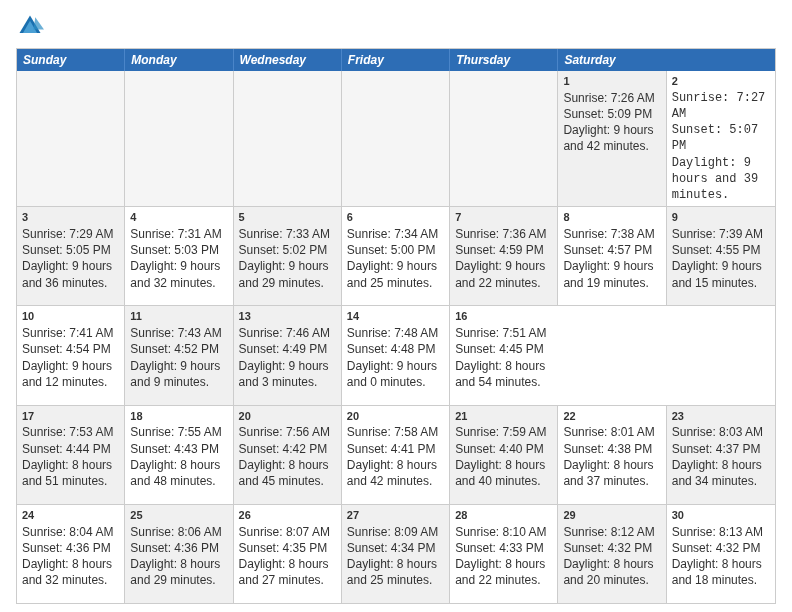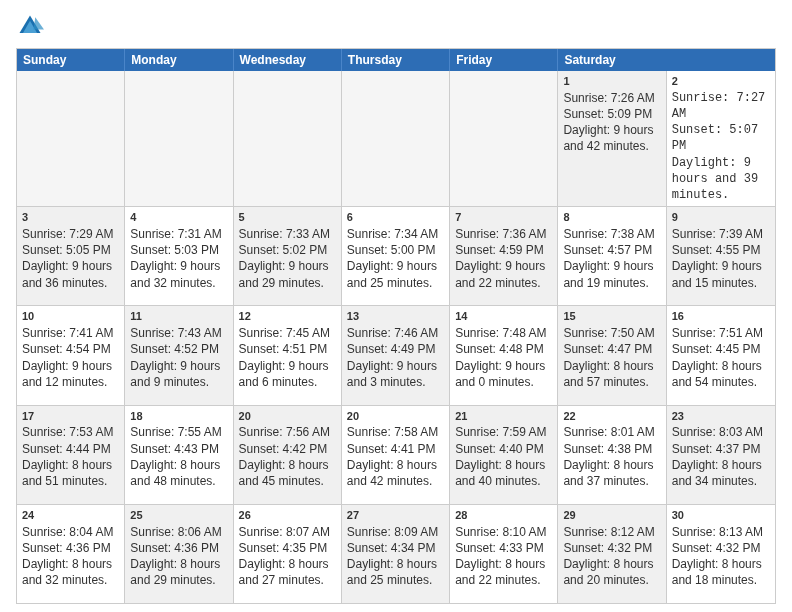--- a/index.html
+++ b/index.html
@@ -55,20 +55,21 @@
     .calendar {
       flex: 1;
       display: flex;
       flex-direction: column;
       border: 1px solid #ccc;
     }
     .cal-header {
       display: grid;
       grid-template-columns: repeat(7, 1fr);
       background: #2d6db5;
+      font-style: italic;
     }
     .cal-header-cell {
       color: #fff;
       font-size: 12px;
       font-weight: bold;
       padding: 4px 6px;
       text-align: left;
       border-right: 1px solid #4a85c9;
     }
     .cal-header-cell:last-child { border-right: none; }
@@ -129,22 +130,22 @@
       <div class="month-title"></div>
       <div class="location"></div>
     </div>
   </div>
 
   <div class="calendar">
     <div class="cal-header">
     <div class="cal-header-cell">Sunday</div>
         <div class="cal-header-cell">Monday</div>
         <div class="cal-header-cell">Wednesday</div>
+        <div class="cal-header-cell">Friday</div>
         <div class="cal-header-cell">Thursday</div>
-        <div class="cal-header-cell">Friday</div>
         <div class="cal-header-cell">Saturday</div>
       </div>
     <div class="cal-body">
     <div class="cal-row">
           <div class="cal-cell empty"></div>
           <div class="cal-cell empty"></div>
           <div class="cal-cell empty"></div>
           <div class="cal-cell empty"></div>
           <div class="cal-cell empty"></div>
           <div class="cal-cell shaded">
@@ -210,43 +211,31 @@
             <div class="cell-text" style="white-space: pre-line;">Sunrise: 7:41 AM
 Sunset: 4:54 PM
 Daylight: 9 hours and 12 minutes.</div>
           </div>
           <div class="cal-cell shaded">
             <span class="day-num">11</span>
             <div class="cell-text" style="white-space: pre-line;">Sunrise: 7:43 AM
 Sunset: 4:52 PM
 Daylight: 9 hours and 9 minutes.</div>
           </div>
-          <div class="cal-cell">
-            <span class="day-num">12</span>
-            <div class="cell-text" style="white-space: pre-line;">Sunrise: 7:45 AM
-Sunset: 4:51 PM
-Daylight: 9 hours and 6 minutes.</div>
-          </div>
           <div class="cal-cell shaded">
             <span class="day-num">13</span>
             <div class="cell-text" style="white-space: pre-line;">Sunrise: 7:46 AM
 Sunset: 4:49 PM
 Daylight: 9 hours and 3 minutes.</div>
           </div>
           <div class="cal-cell">
             <span class="day-num">14</span>
             <div class="cell-text" style="white-space: pre-line;">Sunrise: 7:48 AM
 Sunset: 4:48 PM
 Daylight: 9 hours and 0 minutes.</div>
-          </div>
-          <div class="cal-cell shaded">
-            <span class="day-num">15</span>
-            <div class="cell-text" style="white-space: pre-line;">Sunrise: 7:50 AM
-Sunset: 4:47 PM
-Daylight: 8 hours and 57 minutes.</div>
           </div>
           <div class="cal-cell">
             <span class="day-num">16</span>
             <div class="cell-text" style="white-space: pre-line;">Sunrise: 7:51 AM
 Sunset: 4:45 PM
 Daylight: 8 hours and 54 minutes.</div>
           </div>
         </div>
         <div class="cal-row">
           <div class="cal-cell shaded">

